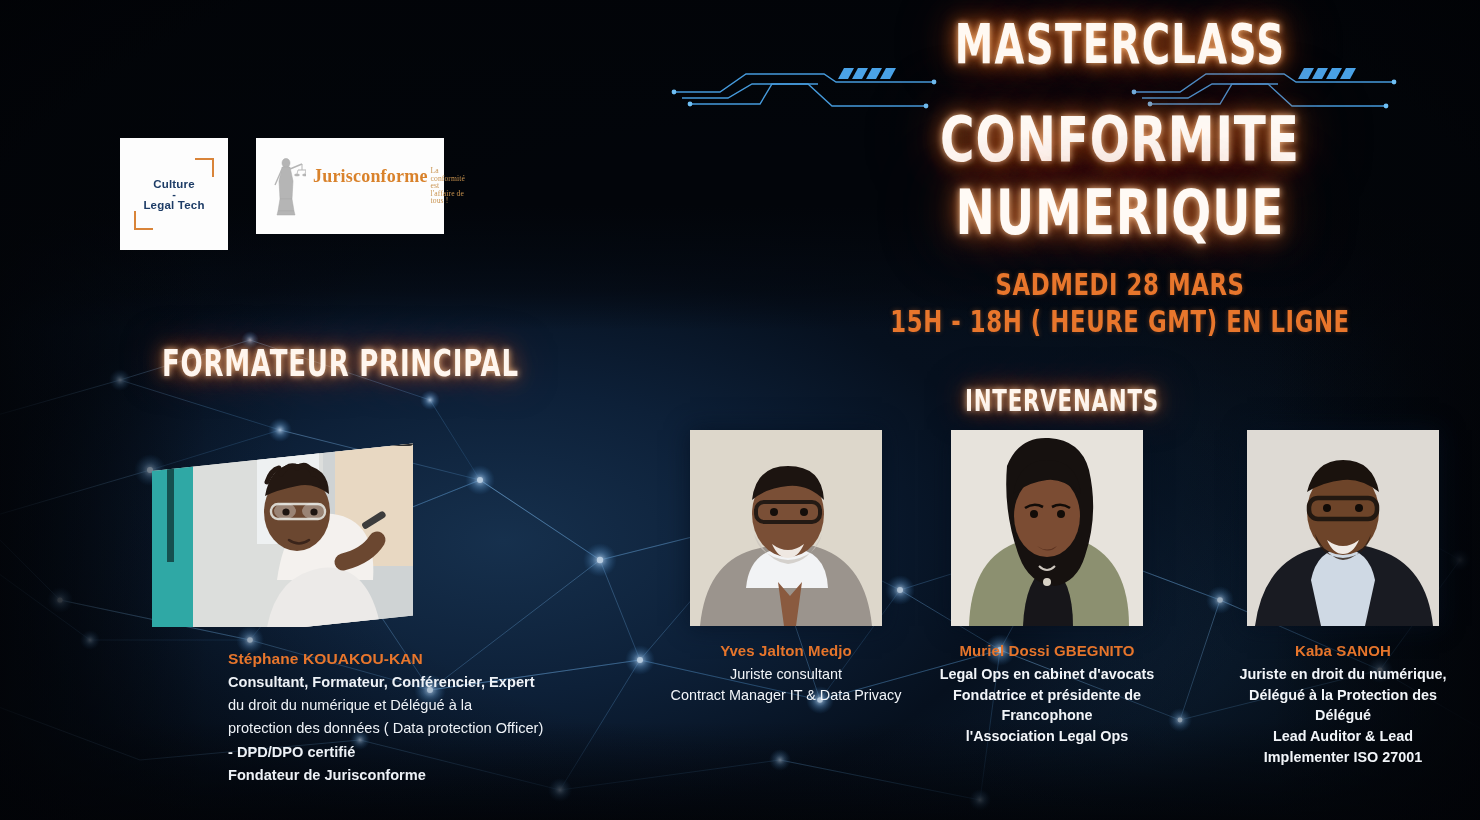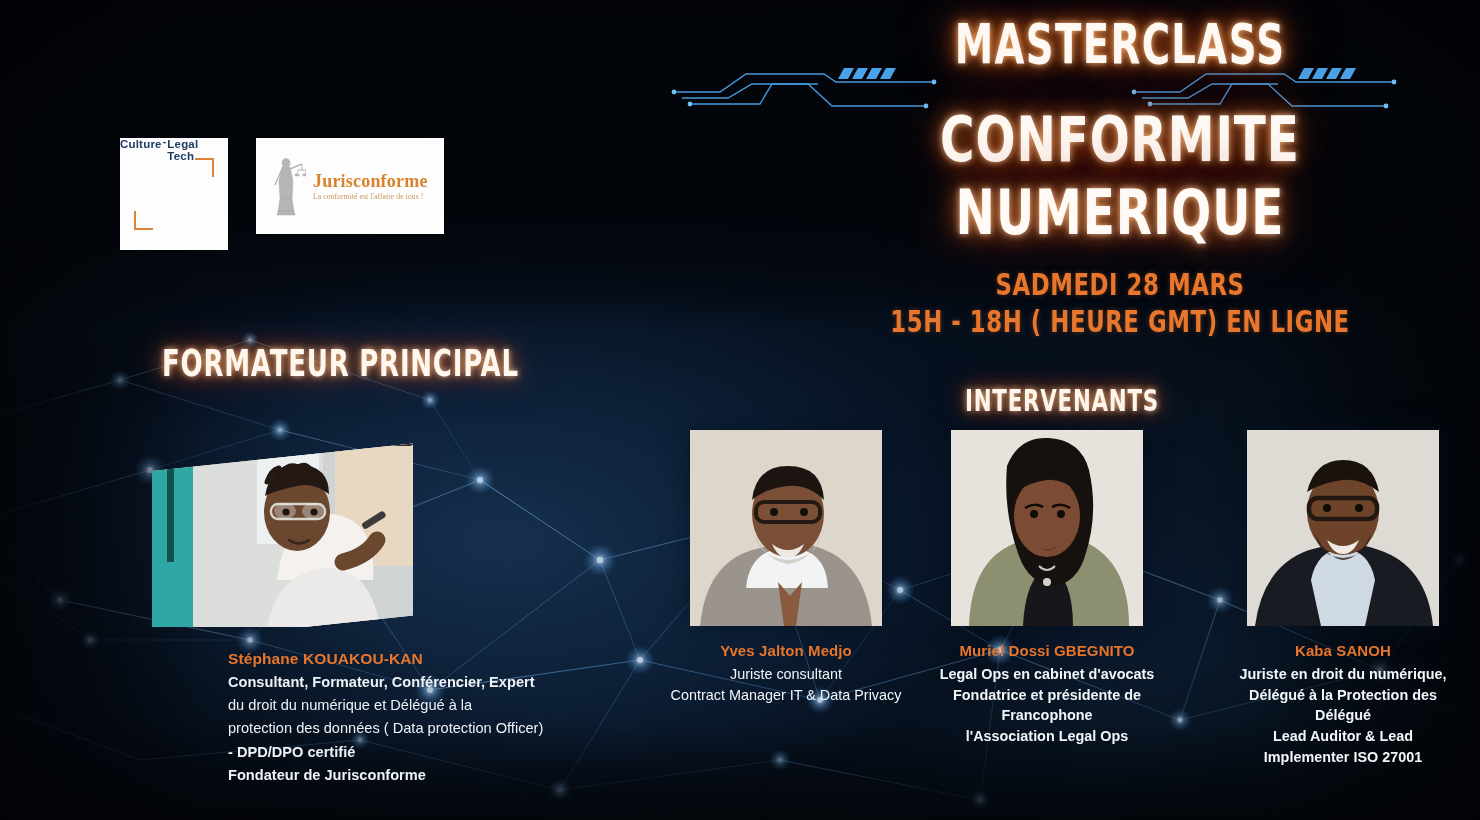--- a/index.html
+++ b/index.html
@@ -45,43 +45,43 @@
     position: absolute; left: 0; top: 0; width: 1480px; height: 330px;
     background: linear-gradient(180deg, #02050a 0%, #02050a 62%, rgba(3,6,12,.55) 88%, rgba(4,8,14,0) 100%);
     pointer-events: none;
   }
 
   
   .logo-row { position: absolute; left: 120px; top: 138px; display: flex; gap: 28px; align-items: flex-start; }
 
   .logo-culture {
     width: 108px; height: 112px; background: #fdfdfd;
-    position: relative; display: flex; flex-direction: row;
-    align-items: flex-start; justify-content: center; gap: 1px;
+    position: relative; display: flex; flex-direction: column;
+    align-items: center; justify-content: center; gap: 1px;
   }
   .logo-culture .ln {
     font-family: "Liberation Sans", sans-serif;
     font-weight: 700; color: #1d3c66; font-size: 11.5px; letter-spacing: .2px;
   }
   .logo-culture .dash { color: #1d3c66; font-size: 11px; font-weight: 700; line-height: 7px; }
   .logo-culture .br-tr {
     position: absolute; right: 14px; top: 20px; width: 19px; height: 19px;
     border-top: 2.5px solid #d98439; border-right: 2.5px solid #d98439;
   }
   .logo-culture .br-bl {
     position: absolute; left: 14px; bottom: 20px; width: 19px; height: 19px;
     border-bottom: 2.5px solid #d98439; border-left: 2.5px solid #d98439;
   }
 
   .logo-juris {
     width: 188px; height: 96px; background: #fdfdfd;
     display: flex; align-items: center; gap: 7px; padding: 0 10px 0 16px;
   }
   .logo-juris .statue { flex: 0 0 auto; opacity: .85; }
-  .logo-juris .jtxt { display: flex; flex-direction: column; gap: 3px; }
+  .logo-juris .jtxt { display: flex; flex-direction: row; gap: 3px; }
   .logo-juris .jname {
     font-family: "Liberation Serif", serif; font-weight: 700;
     color: #d9822b; font-size: 18px; letter-spacing: .2px; line-height: 1;
   }
   .logo-juris .jtag {
     font-family: "Liberation Serif", serif; color: #c9934f;
     font-size: 7.6px; letter-spacing: .1px; line-height: 1;
   }
 
   

